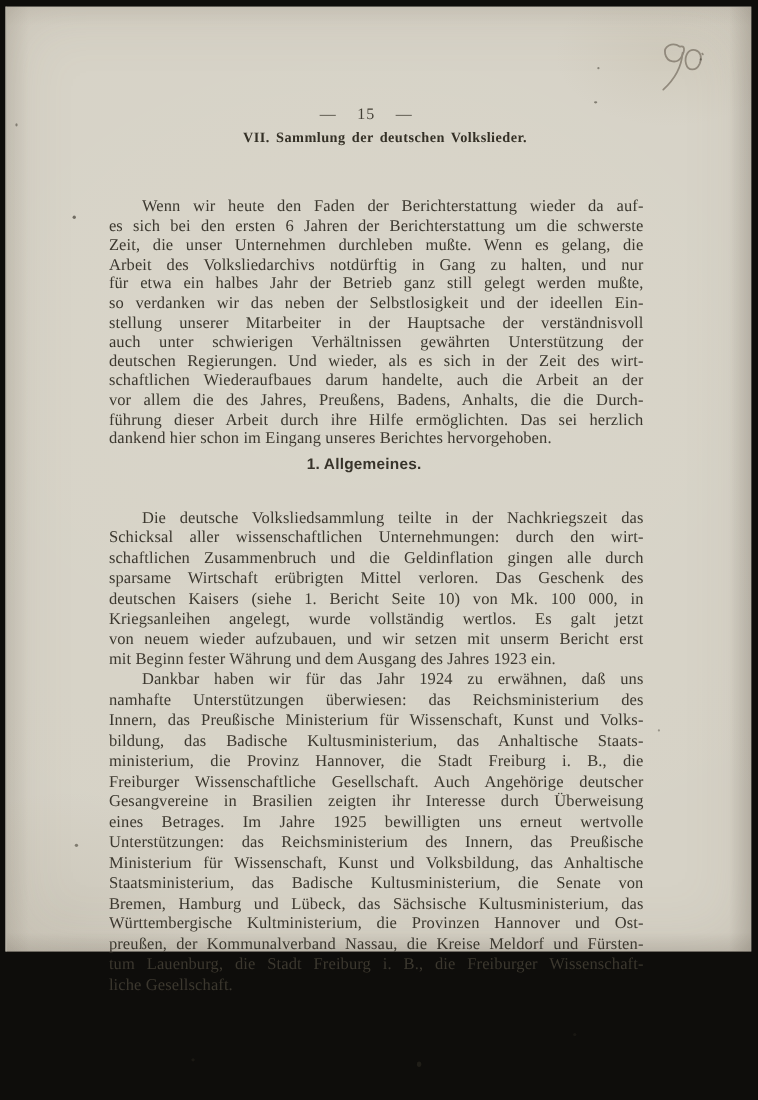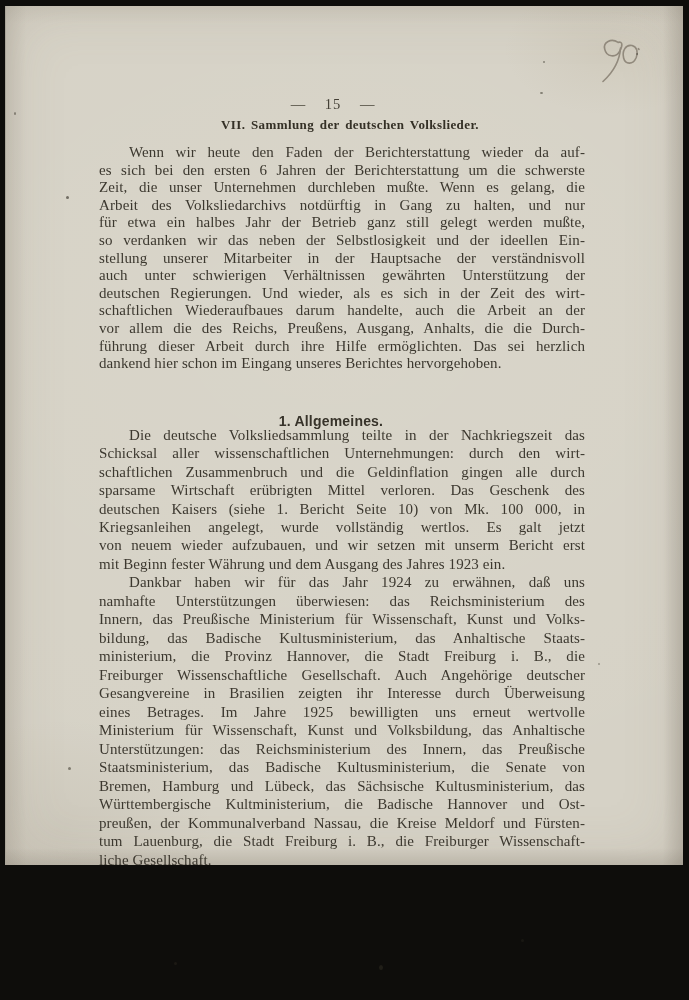--- a/index.html
+++ b/index.html
@@ -65,21 +65,21 @@
   .para-3 { top: 567px; line-height: 18.5px; }
   .tl {
     text-align: justify;
     text-align-last: justify;
     text-justify: inter-word;
     overflow: hidden;
     white-space: nowrap;
   }
   .tl { white-space: normal; }
   .tl-last { text-align: left; text-align-last: left; }
-  .para .tl:first-child { padding-left: 30px; }
+  .para .tl:first-child { padding-left: 30px; margin-top: 36px; }
   .pencil-number {
     position: absolute;
     left: 591px; top: 30px;
     transform: rotate(4deg);
   }
   .speck { position: absolute; background: #3a362c; border-radius: 50%; }
 </style>
 </head>
 <body>
 
@@ -95,21 +95,21 @@
         <div class="tl">Wenn wir heute den Faden der Berichterstattung wieder da auf-</div>
         <div class="tl">es sich bei den ersten 6 Jahren der Berichterstattung um die schwerste</div>
         <div class="tl">Zeit, die unser Unternehmen durchleben mußte. Wenn es gelang, die</div>
         <div class="tl">Arbeit des Volksliedarchivs notdürftig in Gang zu halten, und nur</div>
         <div class="tl">für etwa ein halbes Jahr der Betrieb ganz still gelegt werden mußte,</div>
         <div class="tl">so verdanken wir das neben der Selbstlosigkeit und der ideellen Ein-</div>
         <div class="tl">stellung unserer Mitarbeiter in der Hauptsache der verständnisvoll</div>
         <div class="tl">auch unter schwierigen Verhältnissen gewährten Unterstützung der</div>
         <div class="tl">deutschen Regierungen. Und wieder, als es sich in der Zeit des wirt-</div>
         <div class="tl">schaftlichen Wiederaufbaues darum handelte, auch die Arbeit an der</div>
-        <div class="tl">vor allem die des Reichs, Preußens, Ausgang, Anhalts, die die Durch-</div>
+        <div class="tl">vor allem die des Jahres, Preußens, Badens, Anhalts, die die Durch-</div>
         <div class="tl">führung dieser Arbeit durch ihre Hilfe ermöglichten. Das sei herzlich</div>
         <div class="tl tl-last">dankend hier schon im Eingang unseres Berichtes hervorgehoben.</div>
       </div>
 
     <div class="block section-heading">1. Allgemeines.</div>
 
     <div class="block para para-2">
         <div class="tl">Die deutsche Volksliedsammlung teilte in der Nachkriegszeit das</div>
         <div class="tl">Schicksal aller wissenschaftlichen Unternehmungen: durch den wirt-</div>
         <div class="tl">schaftlichen Zusammenbruch und die Geldinflation gingen alle durch</div>
@@ -122,25 +122,25 @@
 
     <div class="block para para-3">
         <div class="tl">Dankbar haben wir für das Jahr 1924 zu erwähnen, daß uns</div>
         <div class="tl">namhafte Unterstützungen überwiesen: das Reichsministerium des</div>
         <div class="tl">Innern, das Preußische Ministerium für Wissenschaft, Kunst und Volks-</div>
         <div class="tl">bildung, das Badische Kultusministerium, das Anhaltische Staats-</div>
         <div class="tl">ministerium, die Provinz Hannover, die Stadt Freiburg i. B., die</div>
         <div class="tl">Freiburger Wissenschaftliche Gesellschaft. Auch Angehörige deutscher</div>
         <div class="tl">Gesangvereine in Brasilien zeigten ihr Interesse durch Überweisung</div>
         <div class="tl">eines Betrages. Im Jahre 1925 bewilligten uns erneut wertvolle</div>
+        <div class="tl">Unterstützungen: das Reichsministerium des Innern, das Preußische</div>
         <div class="tl">Ministerium für Wissenschaft, Kunst und Volksbildung, das Anhaltische</div>
-        <div class="tl">Unterstützungen: das Reichsministerium des Innern, das Preußische</div>
         <div class="tl">Staatsministerium, das Badische Kultusministerium, die Senate von</div>
         <div class="tl">Bremen, Hamburg und Lübeck, das Sächsische Kultusministerium, das</div>
-        <div class="tl">Württembergische Kultministerium, die Badische Hannover und Ost-</div>
+        <div class="tl">Württembergische Kultministerium, die Provinzen Hannover und Ost-</div>
         <div class="tl">preußen, der Kommunalverband Nassau, die Kreise Meldorf und Fürsten-</div>
         <div class="tl">tum Lauenburg, die Stadt Freiburg i. B., die Freiburger Wissenschaft-</div>
         <div class="tl tl-last">liche Gesellschaft.</div>
       </div>
 
     <svg class="pencil-number" width="44" height="52" viewBox="0 0 40 48" fill="none" stroke="#8b8376" stroke-width="1.5" stroke-linecap="round" opacity="0.9" aria-label="90">
       <path d="M 18 6 C 11 2, 4 7, 6 13 C 8 20, 17 21, 20 14 C 22.5 8.5, 22 4.5, 18 6"></path>
       <path d="M 20.5 11 C 20.5 21, 16 33, 6.5 43"></path>
       <path d="M 31 8 C 25 7, 22 14, 24 20 C 26 26, 33 26, 35.5 19 C 37.3 13.5, 35.5 9, 31 8"></path>
       <path d="M 37 10.5 l 0.6 0.6"></path>

